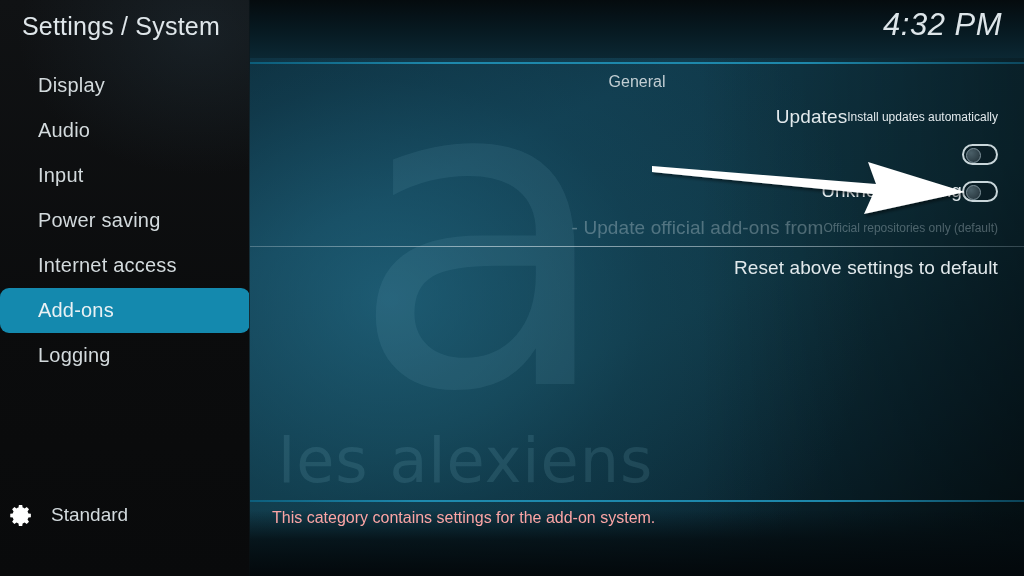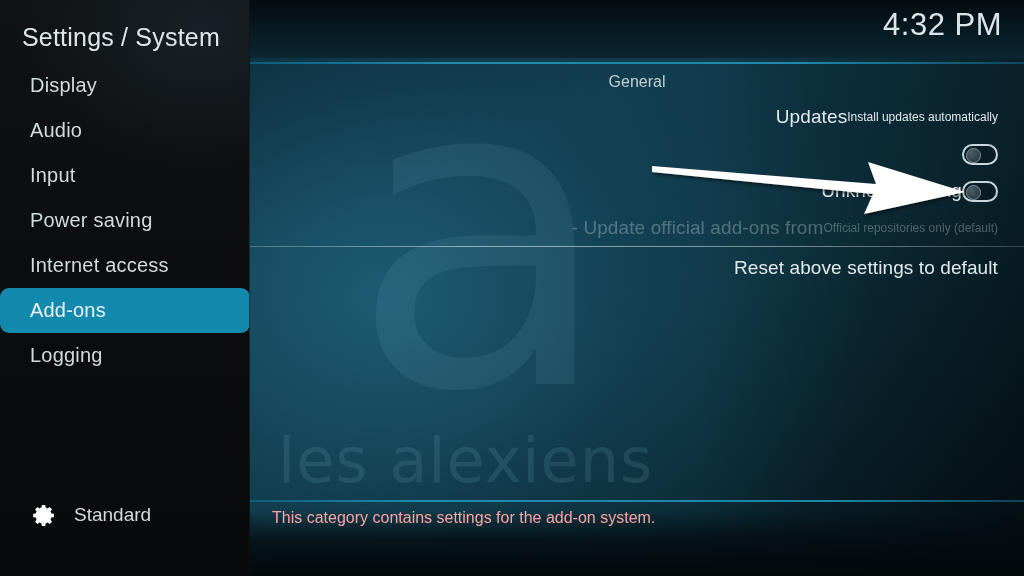--- a/index.html
+++ b/index.html
@@ -76,50 +76,50 @@
       linear-gradient(to bottom, #101214 0%, #0b0c0d 55%, #090a0b 100%);
     z-index: 5;
   }
   .sidebar-edge {
     position: absolute;
     right: 0; top: 0; width: 1px; height: 576px;
     background: linear-gradient(to bottom, #0a1216 0%, #16313c 35%, #11262e 70%, #080c0e 100%);
   }
   .title {
     position: absolute;
-    left: 22px; top: 23px;
+    left: 22px; top: 12px;
     font-size: 25px;
     font-weight: 400;
     color: #dfe6ea;
     letter-spacing: 0.2px;
     white-space: nowrap;
   }
   .menu { position: absolute; left: 0; top: 63px; width: 250px; }
   .menu-item {
     position: relative;
     height: 45px;
     display: flex;
     align-items: center;
-    padding-left: 30px;
+    padding-left: 38px;
     box-sizing: border-box;
     font-size: 20px;
     color: #d3dadd;
     letter-spacing: 0.2px;
   }
   .menu-item.sel {
     background: #1489ae;
     color: #e9f1f4;
     border-radius: 9px;
   }
   .level {
     position: absolute;
     left: 0; bottom: 44px;
     width: 250px; height: 34px;
     display: flex; align-items: center;
-    padding-left: 32px; box-sizing: border-box;
+    padding-left: 9px; box-sizing: border-box;
   }
   .gear { width: 25px; height: 25px; flex: 0 0 auto; display:block; }
   .level-label {
     margin-left: 17px;
     font-size: 19px;
     color: #d3dadd;
   }
 
   
   .content { position: absolute; left: 250px; top: 0; right: 0; bottom: 0; z-index: 3; }
@@ -241,21 +241,21 @@
       <svg class="gear" viewBox="0 0 24 24">
         <path fill="#ffffff" d="M12 8.2a3.8 3.8 0 1 0 0 7.6 3.8 3.8 0 0 0 0-7.6zm0 5.9a2.1 2.1 0 1 1 0-4.2 2.1 2.1 0 0 1 0 4.2z"></path>
         <path fill="#ffffff" d="M21 13.6v-3.2l-2.4-.4a6.9 6.9 0 0 0-.8-1.9l1.4-2L17 3.8l-2 1.4a6.9 6.9 0 0 0-1.9-.8L12.7 2H9.5l-.4 2.4a6.9 6.9 0 0 0-1.9.8l-2-1.4-2.2 2.3 1.4 2a6.9 6.9 0 0 0-.8 1.9L1.2 10.4v3.2l2.4.4c.2.7.4 1.3.8 1.9l-1.4 2 2.2 2.3 2-1.4c.6.4 1.2.6 1.9.8l.4 2.4h3.2l.4-2.4c.7-.2 1.3-.4 1.9-.8l2 1.4 2.2-2.3-1.4-2c.4-.6.6-1.2.8-1.9l2.4-.4z"></path>
       </svg>
       <span class="level-label">Standard</span>
     </div>
 
     <div class="sidebar-edge"></div>
   </div>
 
-  <div style="position:absolute; right:22px; top:7px; font-size:31px; color:#dde5e9; letter-spacing:0.5px; z-index:6;">4:32 PM</div>
+  <div style="position:absolute; right:22px; top:7px; font-size:31px; color:#dde5e9; letter-spacing:0.5px; z-index:6;font-style:italic;">4:32 PM</div>
 
   <div class="content">
 
     <div class="rule-top"></div>
     <div class="section-head">General</div>
 
     <div class="row" style="top:98px;">
       <span class="row-label">Updates</span>
       <span class="row-value">Install updates automatically</span>
     </div>

